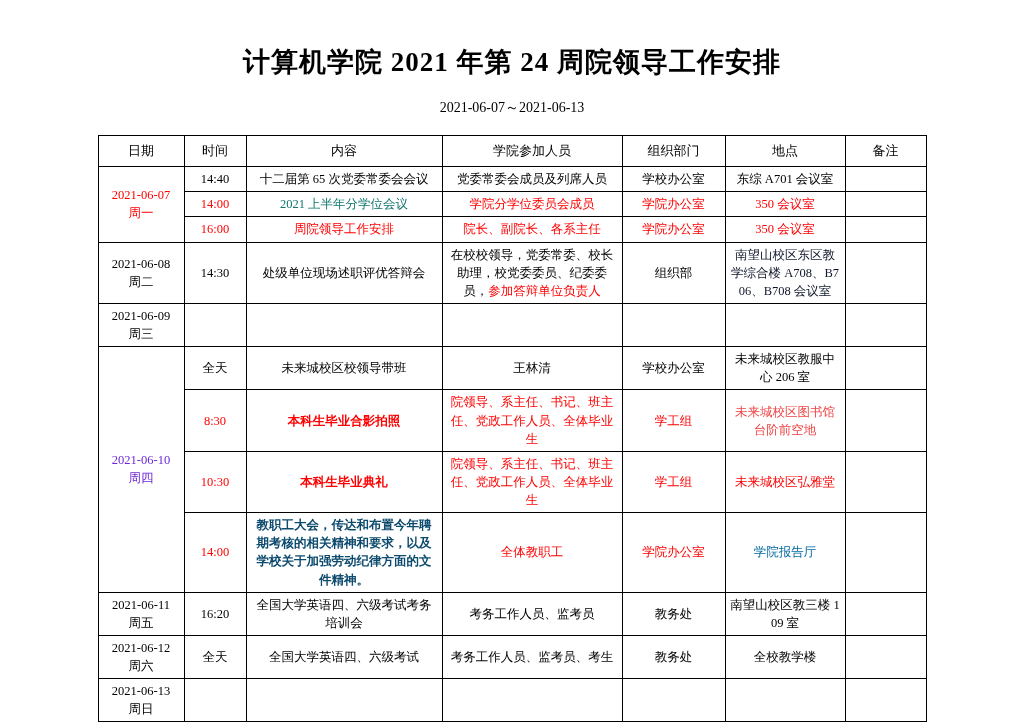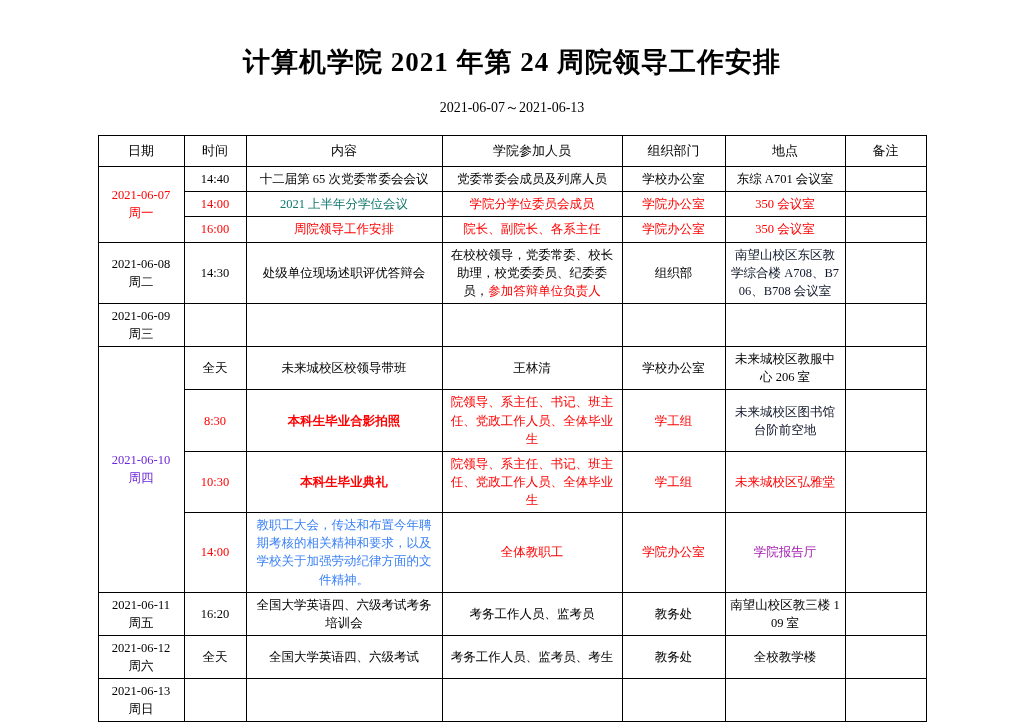--- a/index.html
+++ b/index.html
@@ -149,37 +149,37 @@
           <td>王林清</td>
           <td>学校办公室</td>
           <td>未来城校区教服中心 206 室</td>
           <td></td>
         </tr>
         <tr>
           <td style="color: rgb(255, 0, 0);">8:30</td>
           <td style="color: rgb(255, 0, 0); font-weight: bold;">本科生毕业合影拍照</td>
           <td style="color: rgb(255, 0, 0);">院领导、系主任、书记、班主任、党政工作人员、全体毕业生</td>
           <td style="color: rgb(255, 0, 0);">学工组</td>
-          <td style="color: #0f172a;">未来城校区图书馆台阶前空地</td>
+          <td style="color: #ef4444;">未来城校区图书馆台阶前空地</td>
           <td style="color: rgb(255, 0, 0);"></td>
         </tr>
         <tr>
           <td style="color: rgb(255, 0, 0);">10:30</td>
           <td style="color: rgb(255, 0, 0); font-weight: bold;">本科生毕业典礼</td>
           <td style="color: rgb(255, 0, 0);">院领导、系主任、书记、班主任、党政工作人员、全体毕业生</td>
           <td style="color: rgb(255, 0, 0);">学工组</td>
           <td style="color: rgb(255, 0, 0);">未来城校区弘雅堂</td>
           <td style="color: rgb(255, 0, 0);"></td>
         </tr>
         <tr>
           <td style="color: rgb(255, 0, 0);">14:00</td>
-          <td style="color: #3b82f6; font-weight: normal;">教职工大会，传达和布置今年聘期考核的相关精神和要求，以及学校关于加强劳动纪律方面的文件精神。</td>
+          <td style="color: #0c4a6e; font-weight: bold;">教职工大会，传达和布置今年聘期考核的相关精神和要求，以及学校关于加强劳动纪律方面的文件精神。</td>
           <td style="color: rgb(255, 0, 0);">全体教职工</td>
           <td style="color: rgb(255, 0, 0);">学院办公室</td>
-          <td style="color: #a21caf;">学院报告厅</td>
+          <td style="color: #0369a1;">学院报告厅</td>
           <td style="color: rgb(255, 0, 0);"></td>
         </tr>
         <tr>
           <td rowspan="1">2021-06-11<br>周五</td>
           <td>16:20</td>
           <td>全国大学英语四、六级考试考务培训会</td>
           <td>考务工作人员、监考员</td>
           <td>教务处</td>
           <td>南望山校区教三楼 109 室</td>
           <td></td>

